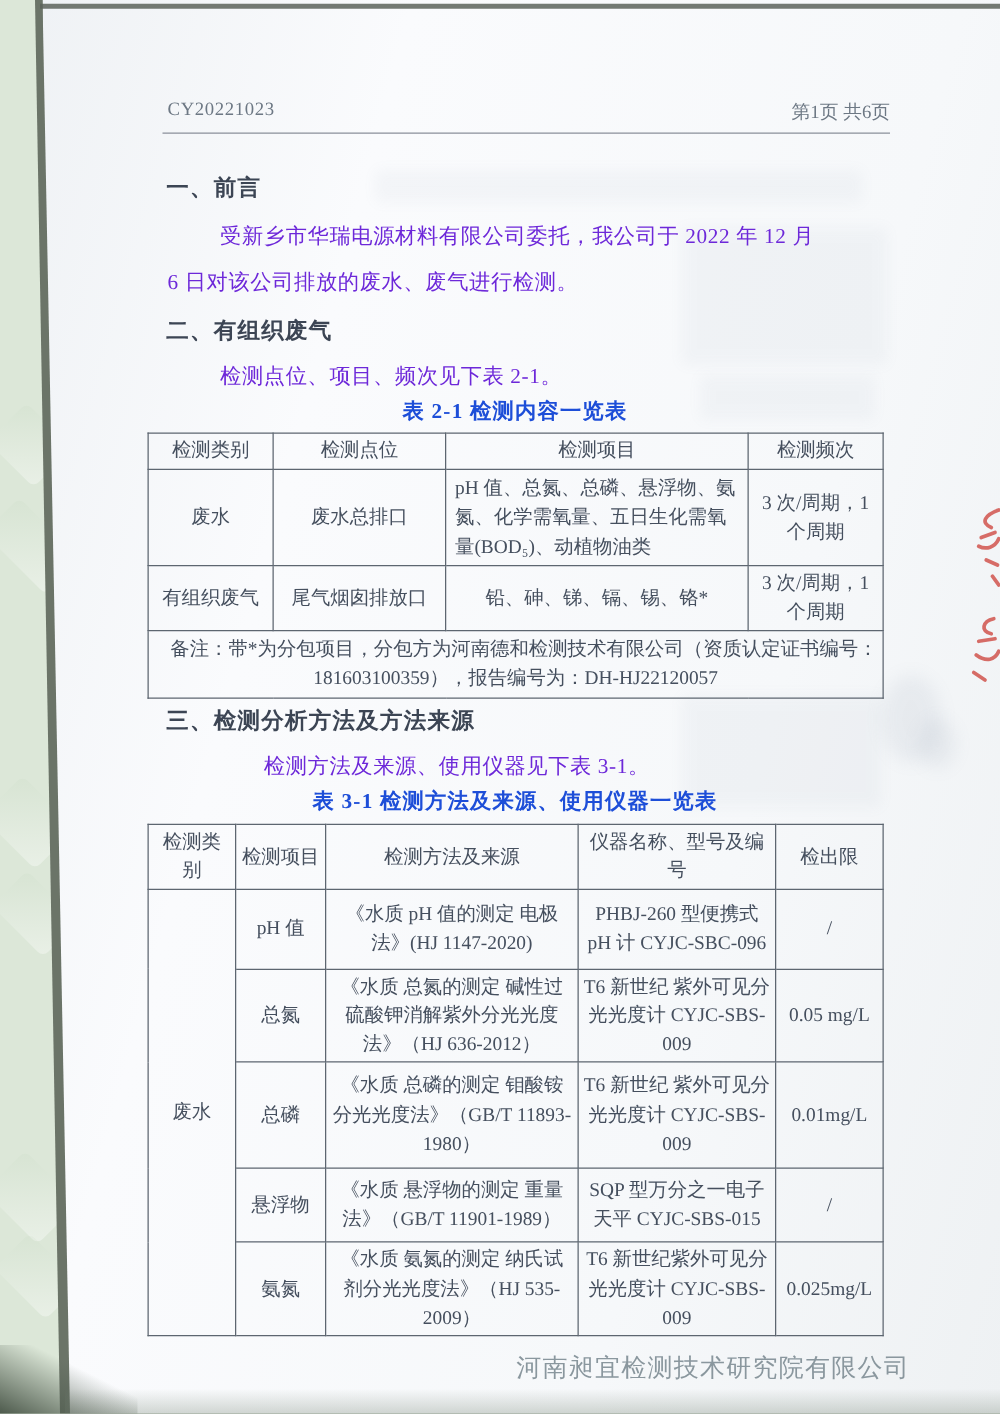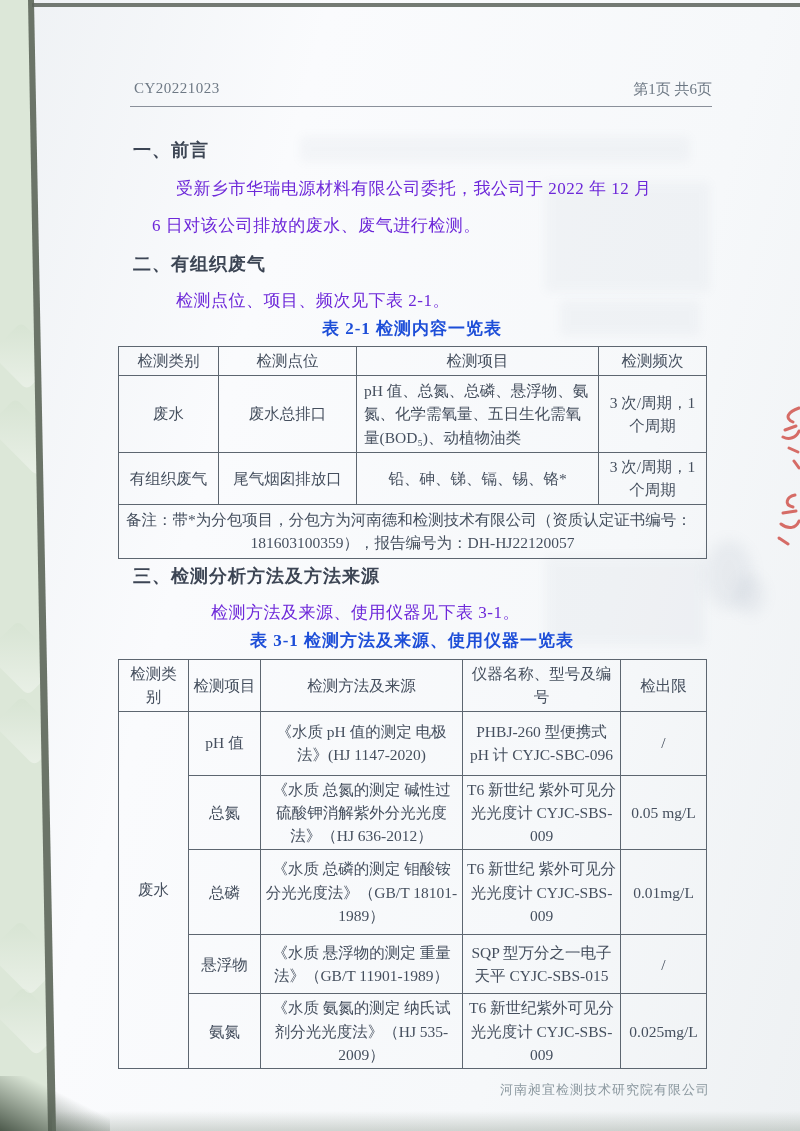--- a/index.html
+++ b/index.html
@@ -32,23 +32,23 @@
   .hdr-rule{position:absolute;left:130px;right:88px;top:106px;height:1px;background:#8a909a;}
   .h-sec{position:absolute;left:133px;font-size:18px;font-weight:bold;color:#3c4554;letter-spacing:1px;}
   .para{position:absolute;font-size:17px;color:#6d28d9;letter-spacing:.5px;}
   .tbl-title{position:absolute;left:118px;width:588px;text-align:center;
     font-size:17px;font-weight:bold;color:#1d4ed8;letter-spacing:1px;}
   table{border-collapse:collapse;table-layout:fixed;position:absolute;left:118px;width:588px;
     font-size:15.5px;color:#454f5e;}
   td,th{border:1.5px solid #5d6670;text-align:center;vertical-align:middle;
     font-weight:normal;padding:2px 4px;line-height:1.5;}
   td.left{text-align:left;padding:2px 7px;}
-  .remark-l1{text-align:left;padding-left:3px;}
+  .remark-l1{text-align:right;padding-left:3px;}
   .remark-l2{text-align:center;}
-  .footer{position:absolute;right:90px;top:1081px;font-size:13px;color:#8a979e;letter-spacing:1px;font-family:Liberation Serif, serif;}
+  .footer{position:absolute;right:72px;top:1081px;font-size:20px;color:#8a979e;letter-spacing:1px;font-family:Liberation Serif, serif;}
 </style>
 </head>
 <body>
 
 <div class="emboss" style="left:2px;top:330px;width:44px;height:52px;"></div>
 <div class="emboss" style="left:6px;top:402px;width:40px;height:70px;"></div>
 <div class="emboss" style="left:0px;top:628px;width:46px;height:60px;"></div>
 <div class="emboss" style="left:8px;top:702px;width:40px;height:58px;"></div>
 <div class="emboss" style="left:2px;top:928px;width:46px;height:60px;"></div>
 <div class="emboss" style="left:10px;top:992px;width:40px;height:58px;"></div>
@@ -83,21 +83,21 @@
 </svg>
 
 <div class="content">
 
   <div class="hdr-left">CY20221023</div>
   <div class="hdr-right">第1页 共6页</div>
   <div class="hdr-rule"></div>
 
   <div class="h-sec" style="top:138px;text-align:right;">一、前言</div>
   <div class="para" style="left:176px;top:177px;">受新乡市华瑞电源材料有限公司委托，我公司于 2022 年 12 月</div>
-  <div class="para" style="left:152px;top:214px;">6 日对该公司排放的废水、废气进行检测。</div>
+  <div class="para" style="left:134px;top:214px;">6 日对该公司排放的废水、废气进行检测。</div>
 
   <div class="h-sec" style="top:252px;">二、有组织废气</div>
   <div class="para" style="left:176px;top:289px;">检测点位、项目、频次见下表 2-1。</div>
 
   <div class="tbl-title" style="top:317px;">表 2-1 检测内容一览表</div>
 
   <table style="top:346px;">
     <colgroup>
         <col style="width:100px">
         <col style="width:138px">
@@ -161,21 +161,21 @@
       <td>/</td>
     </tr>
     <tr style="height:74px;">
       <td>总氮</td>
       <td>《水质 总氮的测定 碱性过硫酸钾消解紫外分光光度法》（HJ 636-2012）</td>
       <td>T6 新世纪 紫外可见分光光度计 CYJC-SBS-009</td>
       <td>0.05 mg/L</td>
     </tr>
     <tr style="height:85px;">
       <td>总磷</td>
-      <td>《水质 总磷的测定 钼酸铵分光光度法》（GB/T 18101-1989）</td>
+      <td>《水质 总磷的测定 钼酸铵分光光度法》（GB/T 11893-1980）</td>
       <td>T6 新世纪 紫外可见分光光度计 CYJC-SBS-009</td>
       <td>0.01mg/L</td>
     </tr>
     <tr style="height:59px;">
       <td>悬浮物</td>
       <td>《水质 悬浮物的测定 重量法》（GB/T 11901-1989）</td>
       <td>SQP 型万分之一电子天平 CYJC-SBS-015</td>
       <td>/</td>
     </tr>
     <tr style="height:71px;">

